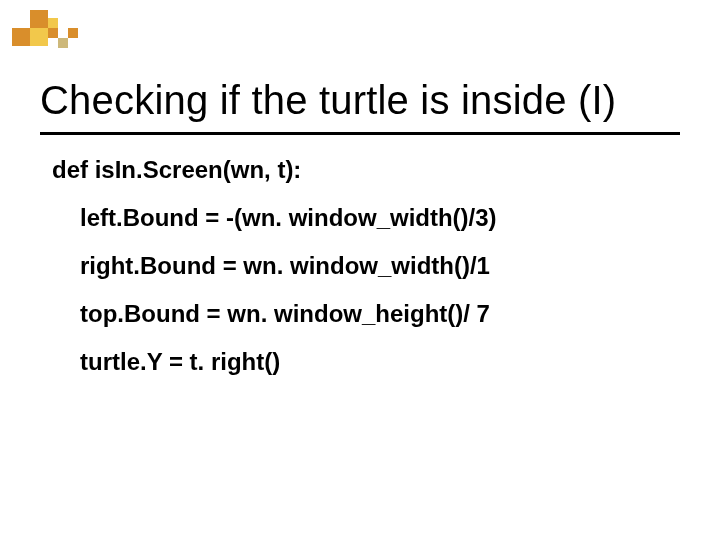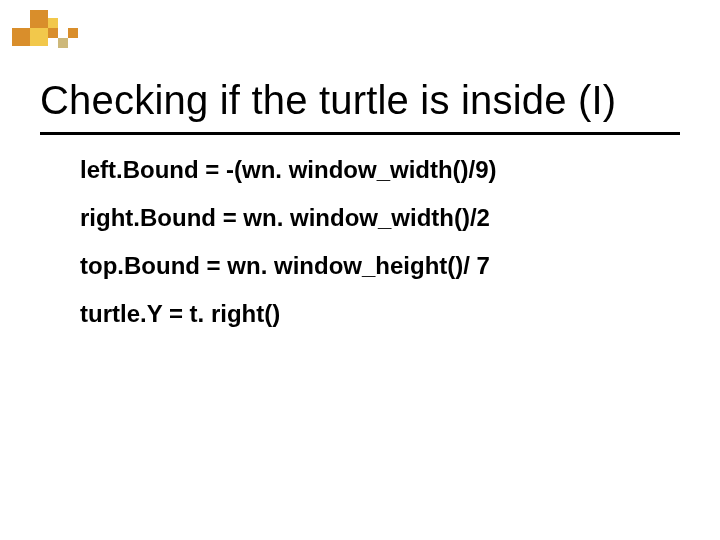--- a/index.html
+++ b/index.html
@@ -75,19 +75,20 @@
     <span class="sq" style="left:36px; top:20px; width:10px; height:10px; background:#d98e2b;"></span>
     <span class="sq" style="left:46px; top:30px; width:10px; height:10px; background:#cdb87a;"></span>
     <span class="sq" style="left:36px; top:10px; width:10px; height:10px; background:#f2c84b;"></span>
     <span class="sq" style="left:56px; top:20px; width:10px; height:10px; background:#d98e2b;"></span>
   </div>
 
   <div class="title">Checking if the turtle is inside (I)</div>
   <div class="rule"></div>
 
   <div class="body">
-    <div class="line indent">left.Bound = -(wn. window_width()/9)</div>
-    <div class="line indent">right.Bound = wn. window_width()/2</div>
+    <div class="line">def isIn.Screen(wn, t):</div>
+    <div class="line indent">left.Bound = -(wn. window_width()/3)</div>
+    <div class="line indent">right.Bound = wn. window_width()/1</div>
     <div class="line indent">top.Bound = wn. window_height()/ 7</div>
     <div class="line indent">turtle.Y = t. right()</div>
   </div>
 
 </div>
 
 </body></html>

